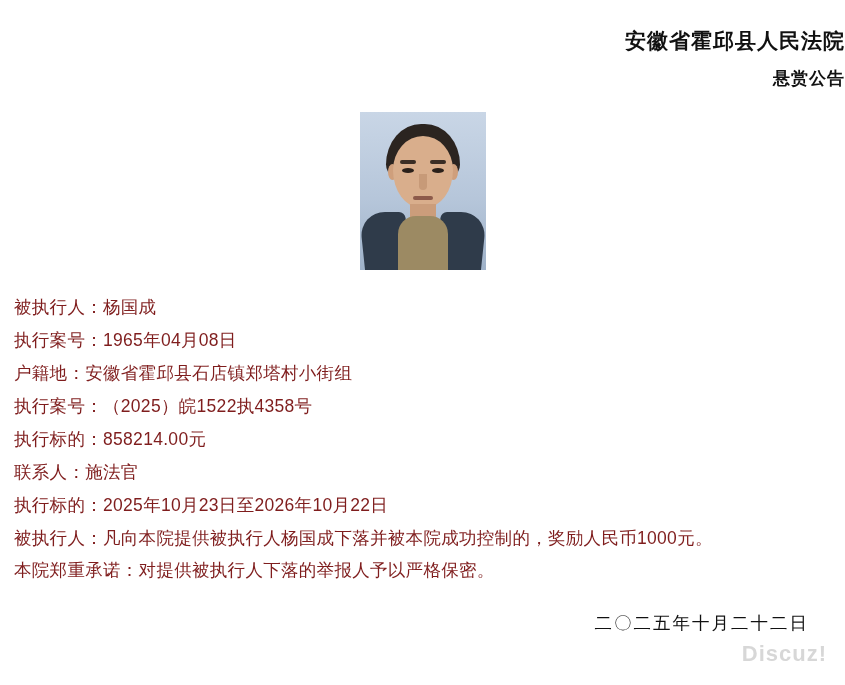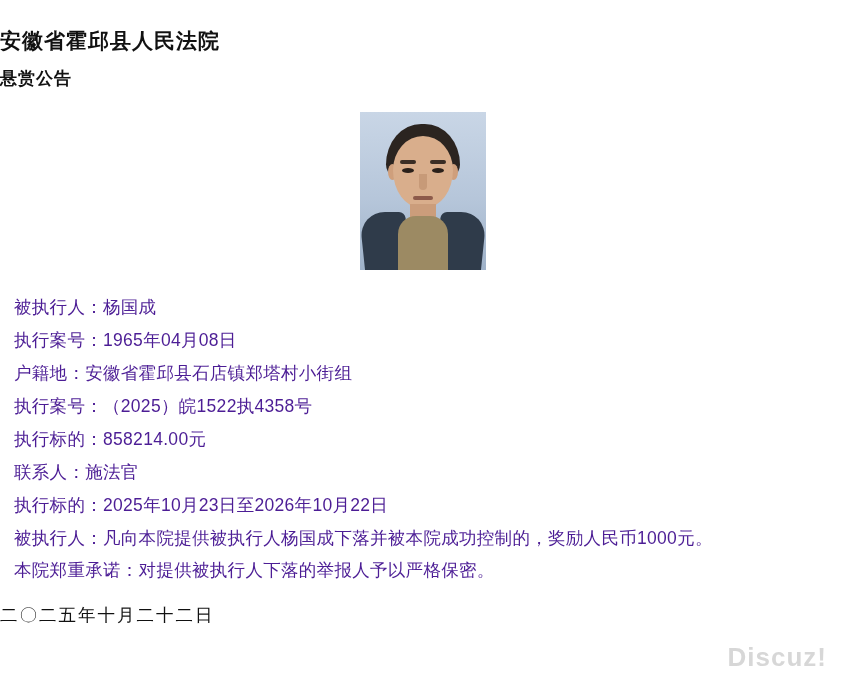--- a/index.html
+++ b/index.html
@@ -16,21 +16,21 @@
     position: relative;
   }
   .page {
     width: 845px;
     height: 685px;
     position: relative;
     box-sizing: border-box;
     padding: 0;
   }
   .header {
-    text-align: left;
+    text-align: right;
     padding-top: 26px;
   }
   .title-line1 {
     font-size: 21px;
     font-weight: bold;
     letter-spacing: 1px;
     line-height: 30px;
     color: #111111;
   }
   .title-line2 {
@@ -152,43 +152,43 @@
   .photo .jacket-r {
     left: 78px;
     border-radius: 6px 26px 0 0;
     transform: skewX(-6deg);
   }
   .body-text {
     margin-top: 22px;
     padding: 0 16px 0 14px;
     font-size: 17.5px;
     line-height: 31px;
-    color: #4c1d95;
+    color: #7f1d1d;
   }
   .body-text p {
     margin: 0 0 2px 0;
     letter-spacing: 0.3px;
   }
   .pledge {
     margin-top: 8px;
     font-family: Liberation Mono, monospace;
   }
   .date-line {
-    margin-top: 16px;
-    text-align: left;
+    margin-top: 24px;
+    text-align: right;
     padding-right: 36px;
     font-size: 17.5px;
     letter-spacing: 2px;
     color: #111111;
   }
   .watermark {
     position: absolute;
     right: 18px;
-    bottom: 12px;
-    font-size: 26px;
+    bottom: 18px;
+    font-size: 22px;
     font-weight: bold;
     color: rgba(150, 150, 150, 0.38);
     letter-spacing: 1px;
     user-select: none;
   }
 </style>
 </head>
 <body>
 
 <div class="page">

